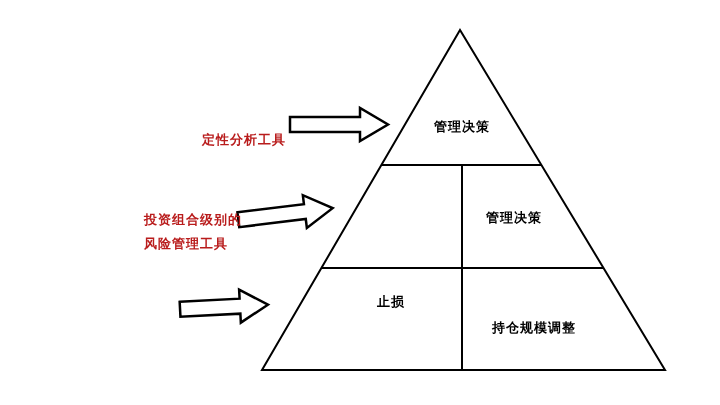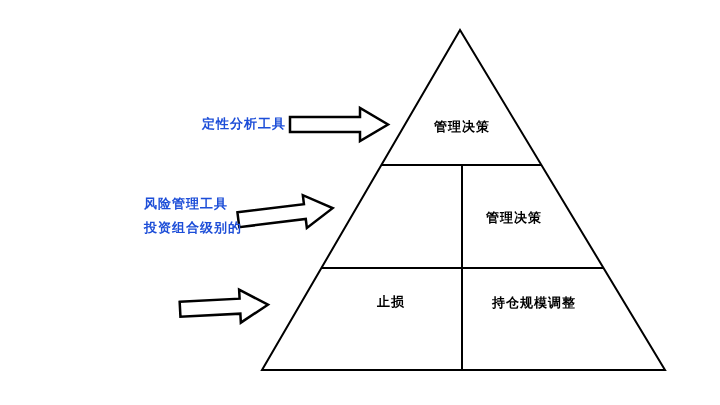--- a/index.html
+++ b/index.html
@@ -28,24 +28,25 @@
       font-weight: bold;
       font-size: 13px;
       color: #000000;
       white-space: nowrap;
       letter-spacing: 1px;
     }
     .side-label {
       position: absolute;
       font-weight: bold;
       font-size: 13px;
-      color: #1d4ed8;
+      color: #b91c1c;
       line-height: 24px;
       white-space: nowrap;
       letter-spacing: 1px;
+      margin-top: 16px;
     }
   </style>
 </head>
 <body>
 
 <div class="canvas">
 
   <svg viewBox="0 0 720 405" xmlns="http://www.w3.org/2000/svg">
 
     <polygon points="460,30 262,370 665,370" fill="none" stroke="#000000" stroke-width="2"></polygon>
@@ -63,25 +64,25 @@
     <polygon points="180,299.5 240,299.5 240,290.5 268,307 240,323.5 240,314.5 180,314.5" transform="rotate(-3 224 307)" fill="#ffffff" stroke="#000000" stroke-width="2.5" stroke-linejoin="miter"></polygon>
   </svg>
 
   <div class="cell-label" style="left:462px; top:127px;">管理决策</div>
 
 
   <div class="cell-label" style="left:514px; top:218px;">管理决策</div>
 
   <div class="cell-label" style="left:391px; top:302px;">止损</div>
 
-  <div class="cell-label" style="left:534px; top:303px;text-align:right;">持仓规模调整</div>
+  <div class="cell-label" style="left:534px; top:328px;text-align:right;">持仓规模调整</div>
 
   <div class="side-label" style="left:202px; top:112px;">
     <div>定性分析工具</div>
   </div>
 
   <div class="side-label" style="left:144px; top:192px;">
+    <div>投资组合级别的</div>
     <div>风险管理工具</div>
-    <div>投资组合级别的</div>
   </div>
 
 
 </div>
 
 </body></html>

